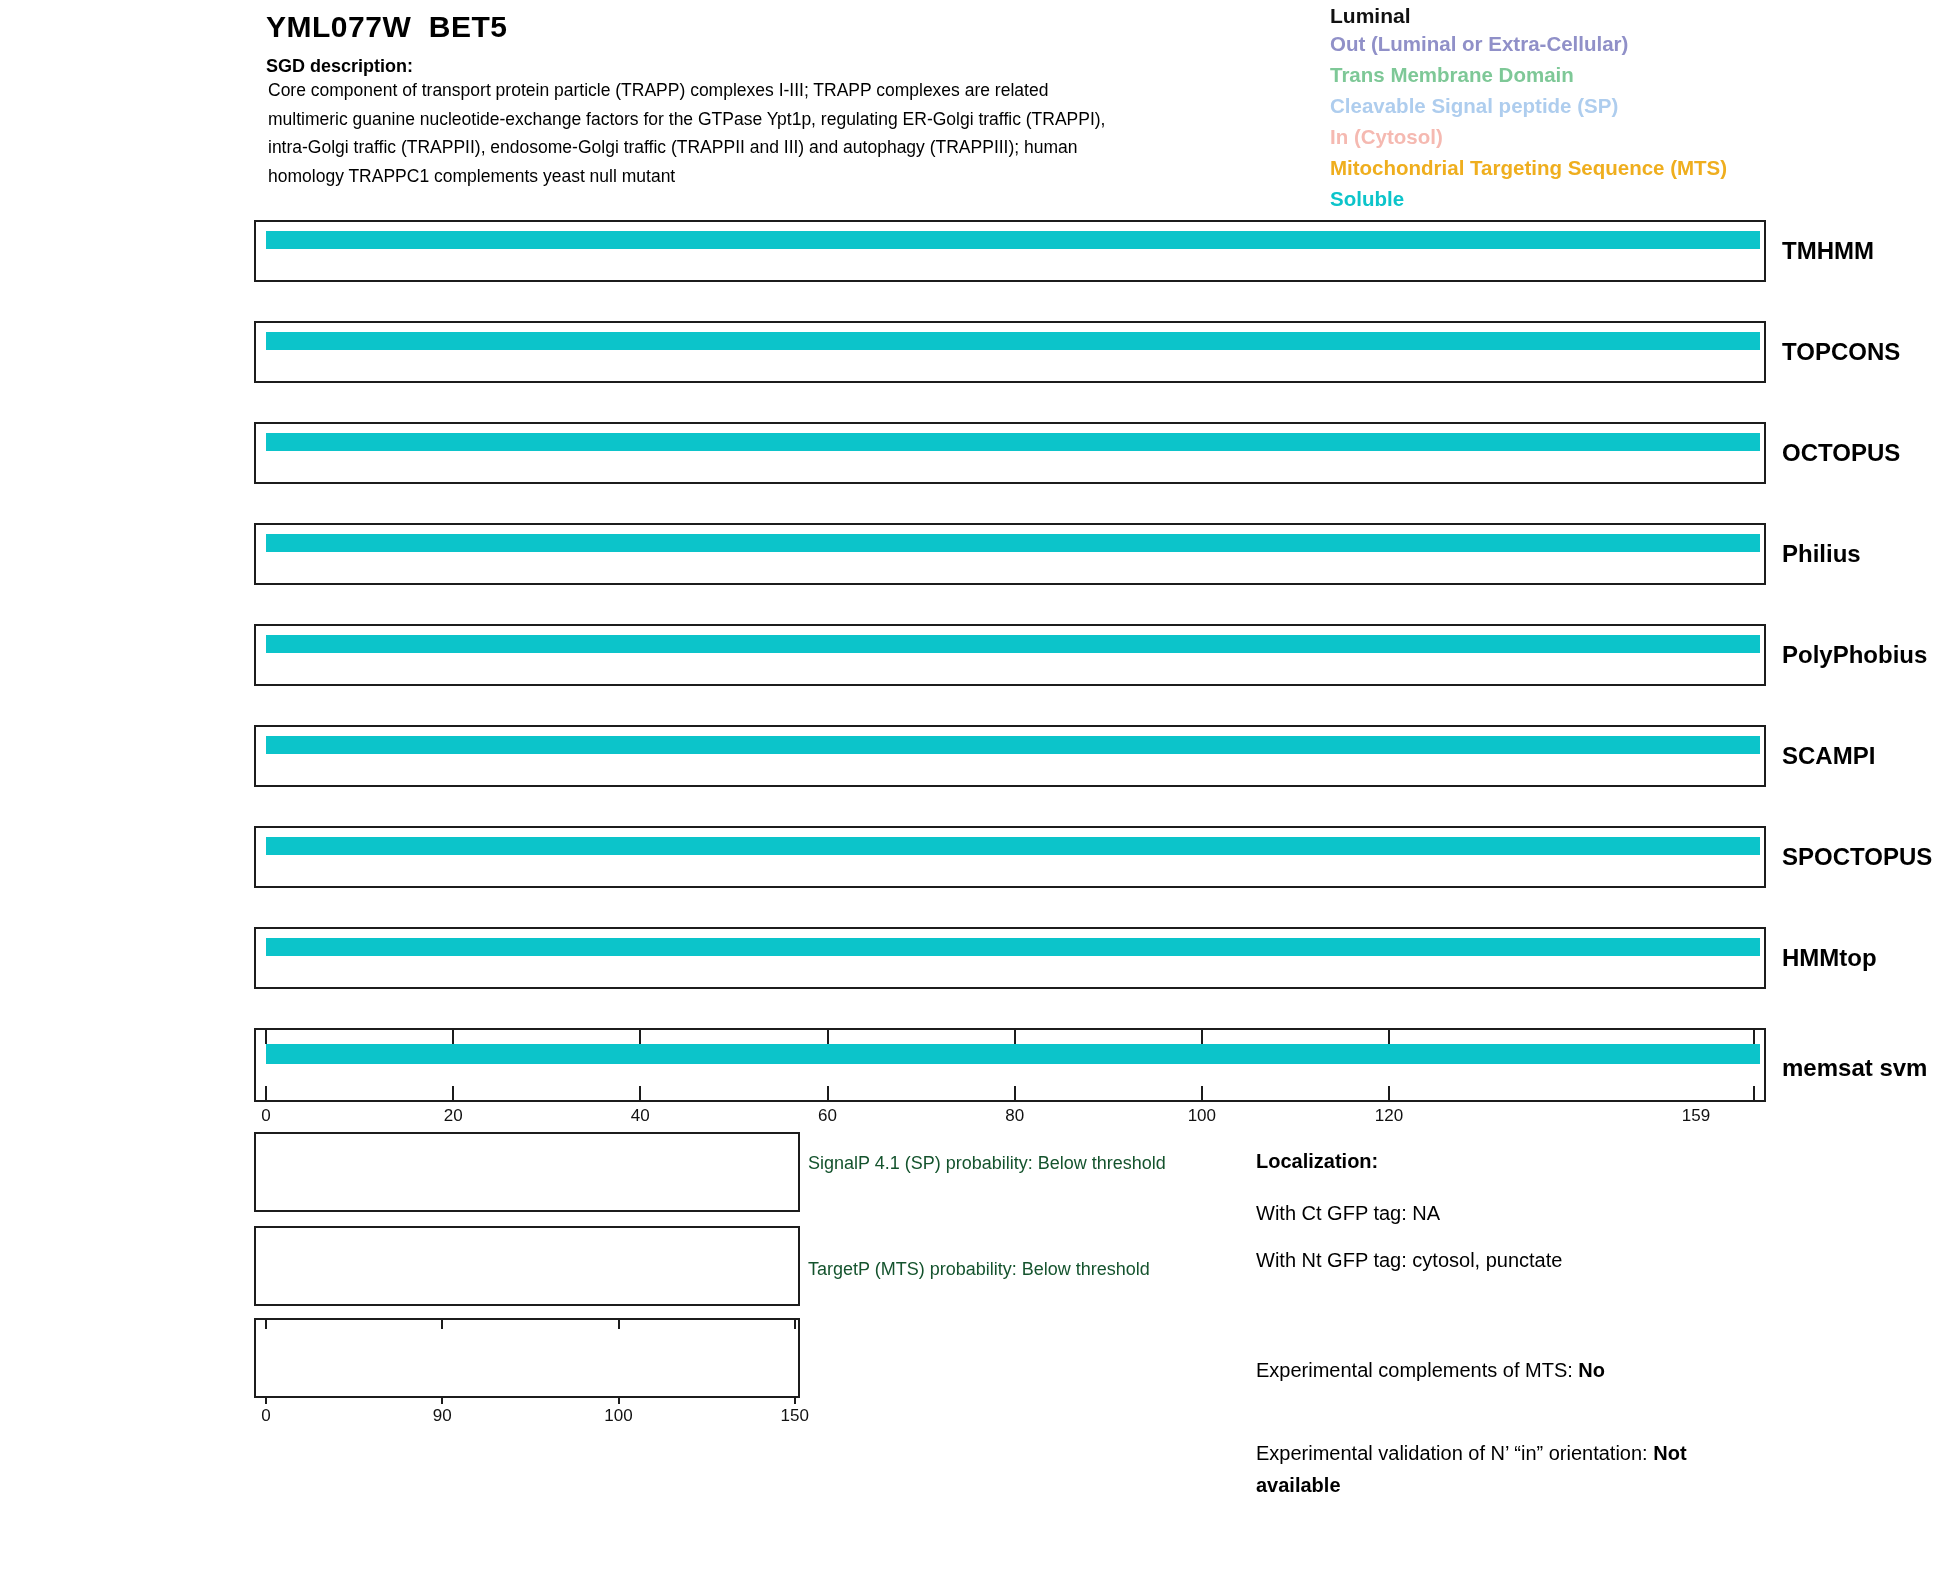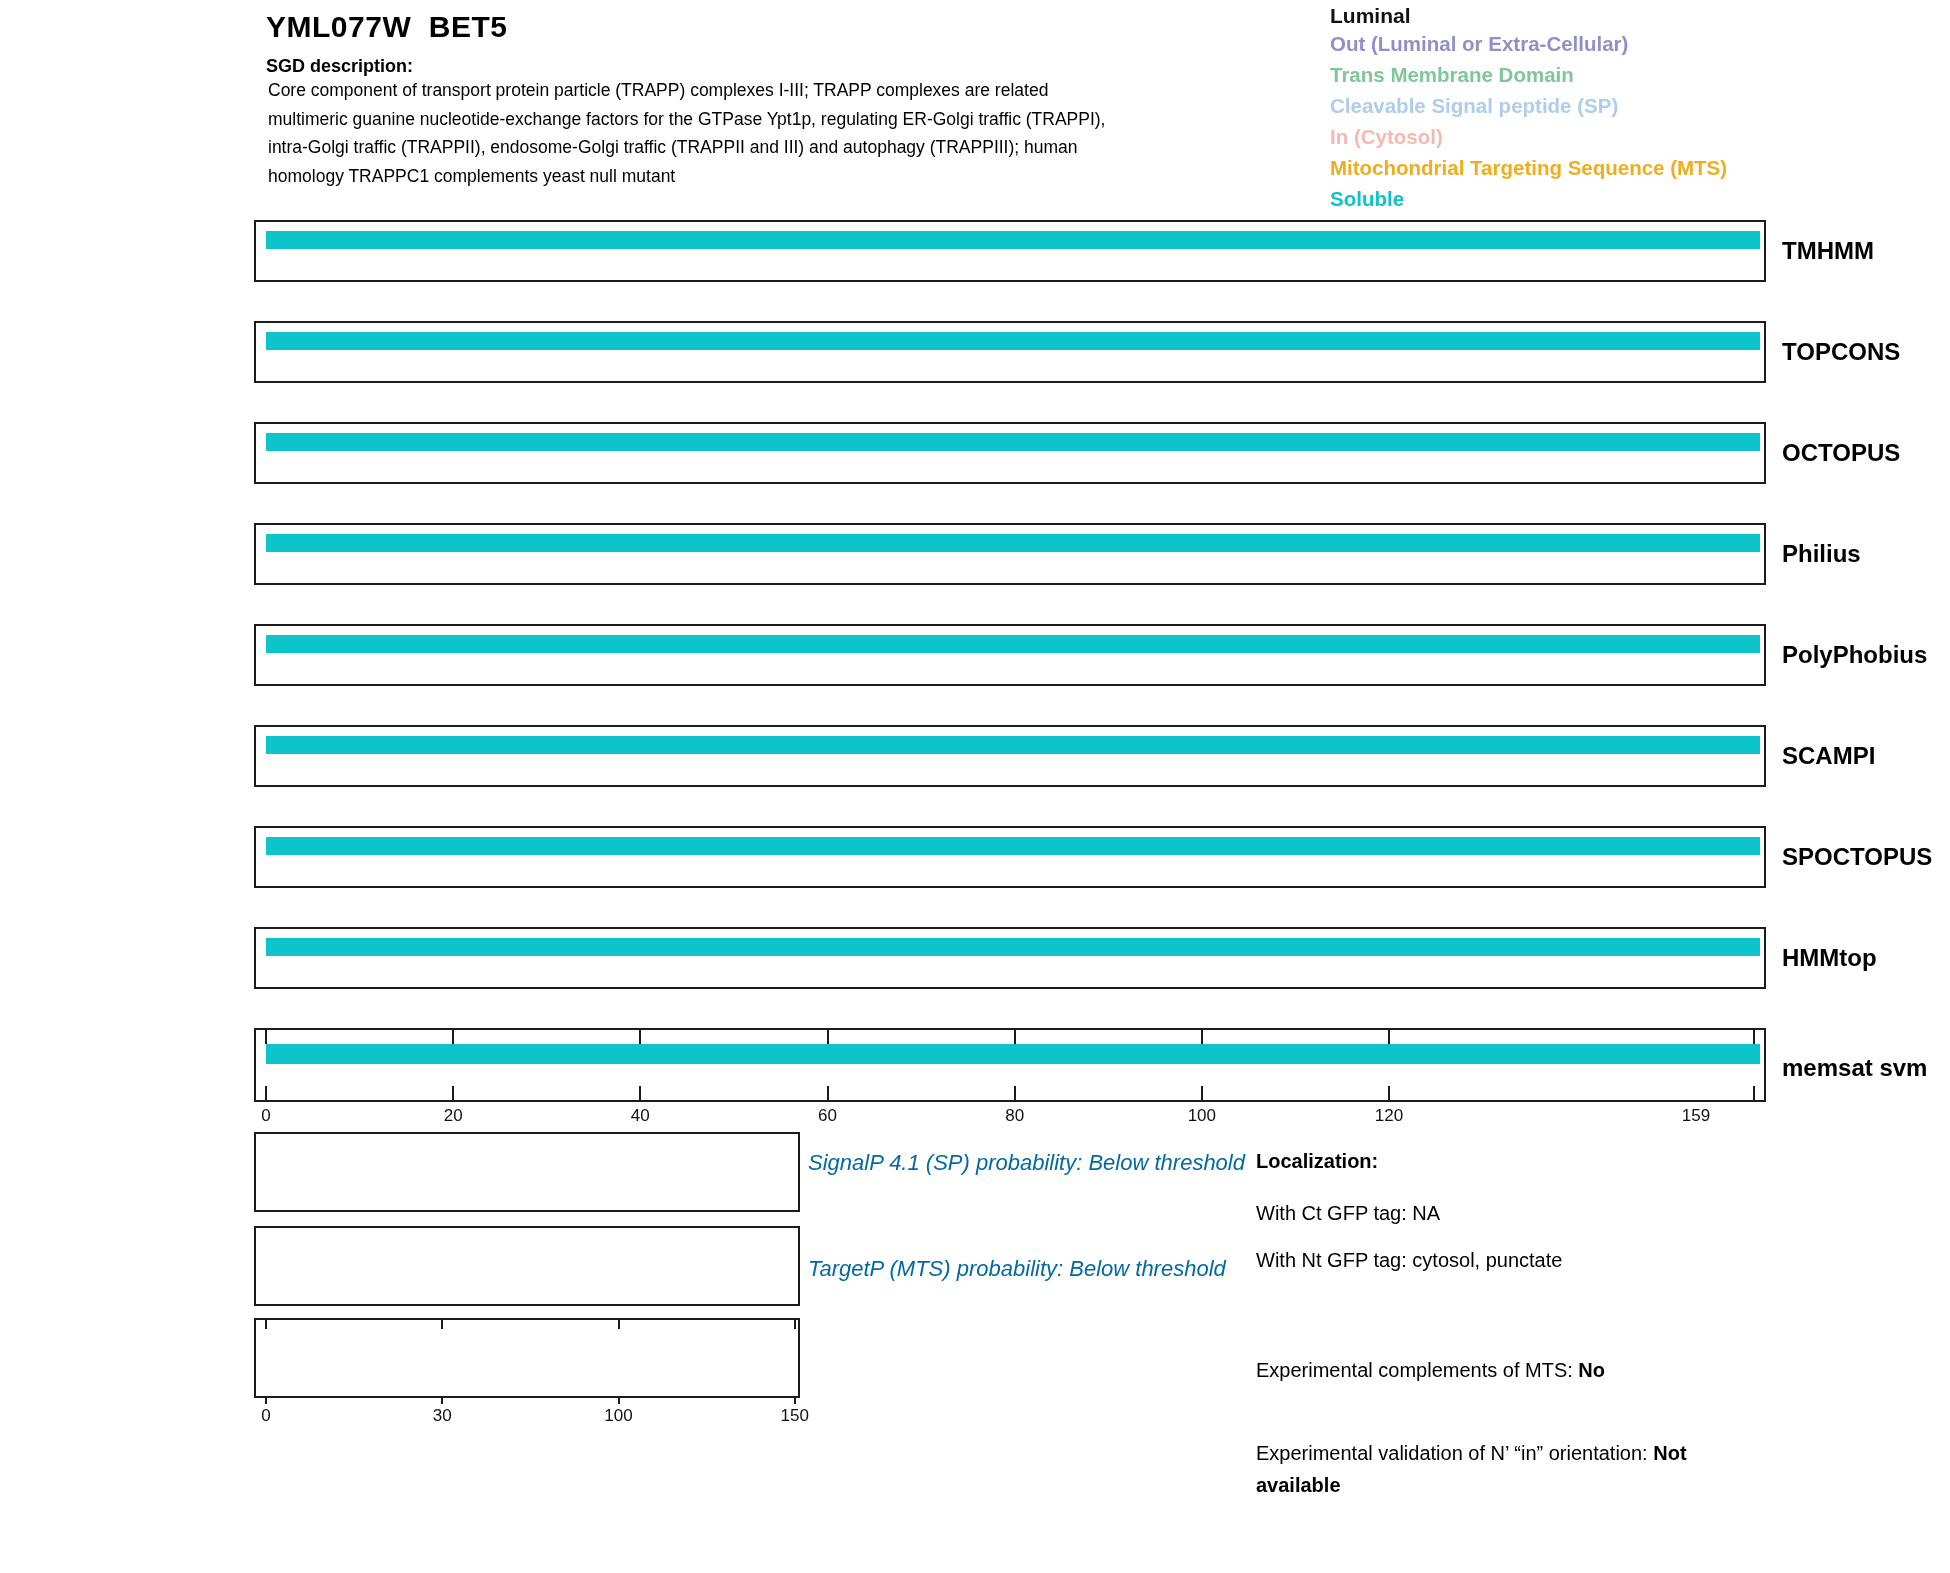--- a/index.html
+++ b/index.html
@@ -11,21 +11,21 @@
   .page-title{font-size:30px;font-weight:bold;white-space:pre;letter-spacing:0.5px;}
   .sgd-label{font-size:18px;font-weight:bold;}
   .sgd-desc{font-size:17.5px;line-height:28.5px;white-space:pre-line;}
   .legend-title{font-size:21px;font-weight:bold;color:#111;}
   .legend-item{font-size:20.5px;font-weight:bold;line-height:31px;white-space:nowrap;}
   .track-box{position:absolute;box-sizing:border-box;border:2px solid #1c1c1c;background:#fff;}
   .track-bar{position:absolute;}
   .track-label{position:absolute;font-size:24px;font-weight:bold;white-space:nowrap;line-height:24px;}
   .tick{position:absolute;width:2px;background:#1c1c1c;}
   .axis-num{position:absolute;transform:translateX(-50%);font-size:17px;color:#111;line-height:19px;}
-  .plot-caption{position:absolute;font-size:22px;line-height:26px;color:#0369a1;font-style:italic;}
+  .plot-caption{position:absolute;font-size:18px;line-height:26px;color:#14532d;}
   .loc-text{position:absolute;font-size:20px;line-height:26px;color:#000;}
   .loc-bold{font-weight:bold;}
 </style>
 </head>
 <body>
 
 <div class="canvas">
 
   <div class="abs page-title" style="left:266px;top:10px;">YML077W  BET5</div>
   <div class="abs sgd-label" style="left:266px;top:56px;">SGD description:</div>
@@ -105,21 +105,21 @@
 
   <div class="track-box" style="left:254px;top:1132px;width:546px;height:80px;"></div>
   <div class="track-box" style="left:254px;top:1226px;width:546px;height:80px;"></div>
   <div class="track-box" style="left:254px;top:1318px;width:546px;height:80px;"></div>
   <div id="small-axis">
       <div class="tick" style="left: 265px; top: 1320px; height: 9px;"></div>
       <div class="tick" style="left: 265px; top: 1396px; height: 8px;"></div>
       <div class="axis-num" style="left: 266px; top: 1406px;">0</div>
       <div class="tick" style="left: 441.25px; top: 1320px; height: 9px;"></div>
       <div class="tick" style="left: 441.25px; top: 1396px; height: 8px;"></div>
-      <div class="axis-num" style="left: 442.25px; top: 1406px;">30</div>
+      <div class="axis-num" style="left: 442.25px; top: 1406px;">90</div>
       <div class="tick" style="left: 617.5px; top: 1320px; height: 9px;"></div>
       <div class="tick" style="left: 617.5px; top: 1396px; height: 8px;"></div>
       <div class="axis-num" style="left: 618.5px; top: 1406px;">100</div>
       <div class="tick" style="left: 793.75px; top: 1320px; height: 9px;"></div>
       <div class="tick" style="left: 793.75px; top: 1396px; height: 8px;"></div>
       <div class="axis-num" style="left: 794.75px; top: 1406px;">150</div>
     </div>
 
   <div class="plot-caption" style="left:808px;top:1150px;white-space:nowrap;">SignalP 4.1 (SP) probability: Below threshold</div>
   <div class="plot-caption" style="left:808px;top:1256px;white-space:nowrap;">TargetP (MTS) probability: Below threshold</div>

